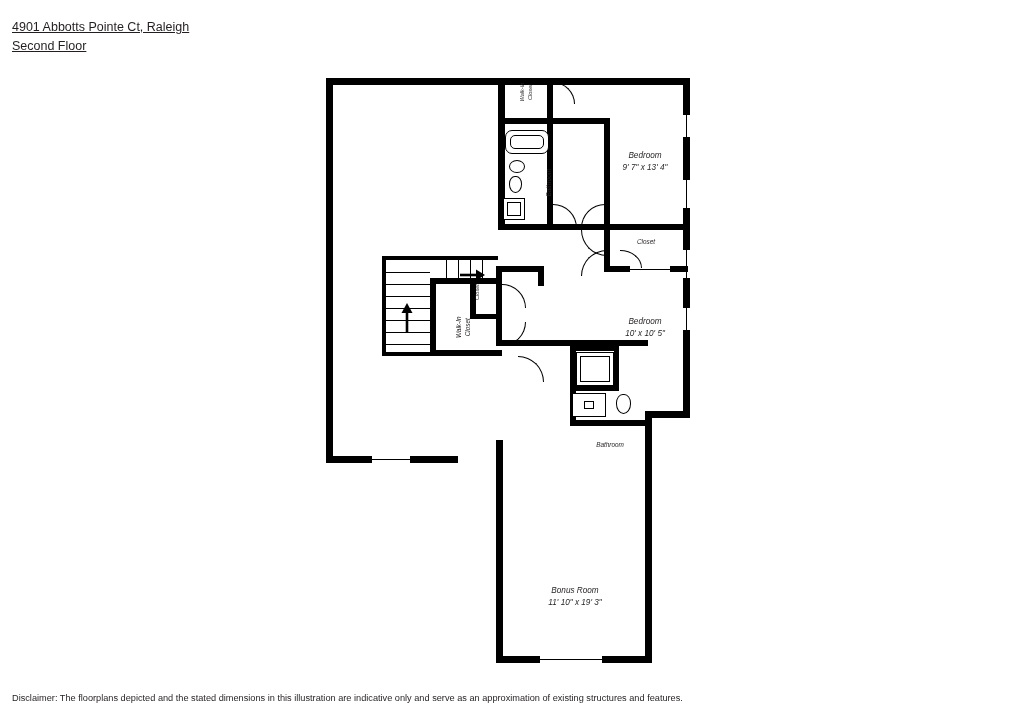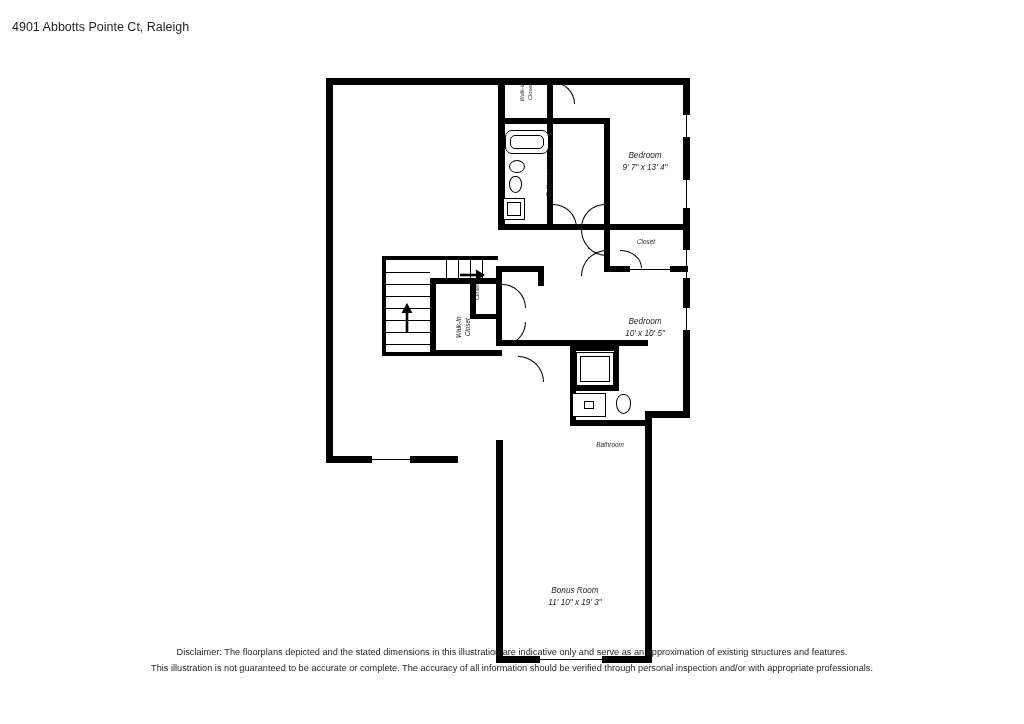--- a/index.html
+++ b/index.html
@@ -15,38 +15,38 @@
     color: #231f20;
     overflow: hidden;
   }
 
   
   #header {
     position: absolute;
     left: 12px;
     top: 18px;
     line-height: 1.55;
+    text-decoration: underline;
   }
   #header .addr {
     font-size: 12.5px;
     color: #231f20;
   }
   #header .floor {
     font-size: 12.5px;
     color: #231f20;
   }
 
   
   #footer {
     position: absolute;
     left: 12px;
-    top: 644px;
+    top: 690px;
     width: 1000px;
     line-height: 1.75;
-    text-align: center;
   }
   #footer div {
     font-size: 9.2px;
     color: #231f20;
   }
 
   
   #plan {
     position: absolute;
     left: 300px;
@@ -161,20 +161,21 @@
   }
 
   
   .ln { position: absolute; background: #000; }
 </style>
 </head>
 <body>
 
 <div id="header">
   <div class="addr">4901 Abbotts Pointe Ct, Raleigh</div>
+  <div class="floor">Second Floor</div>
 </div>
 
 <div id="plan">
 
   <div class="w" style="left:26px; top:18px; width:364px; height:7px;"></div>
 
   <div class="w" style="left:26px; top:18px; width:7px; height:385px;"></div>
 
   <div class="w" style="left:26px; top:396px; width:132px; height:7px;"></div>
 
@@ -348,14 +349,13 @@
 
   <div class="label" style="left:220px; top:485px; width:110px;margin-top:40px;">
     <span class="nm">Bonus Room</span>
     <span class="dim">11' 10" x 19' 3"</span>
   </div>
 
 </div>
 
 <div id="footer">
   <div>Disclaimer: The floorplans depicted and the stated dimensions in this illustration are indicative only and serve as an approximation of existing structures and features.</div>
-  <div>This illustration is not guaranteed to be accurate or complete. The accuracy of all information should be verified through personal inspection and/or with appropriate professionals.</div>
 </div>
 
 </body></html>

